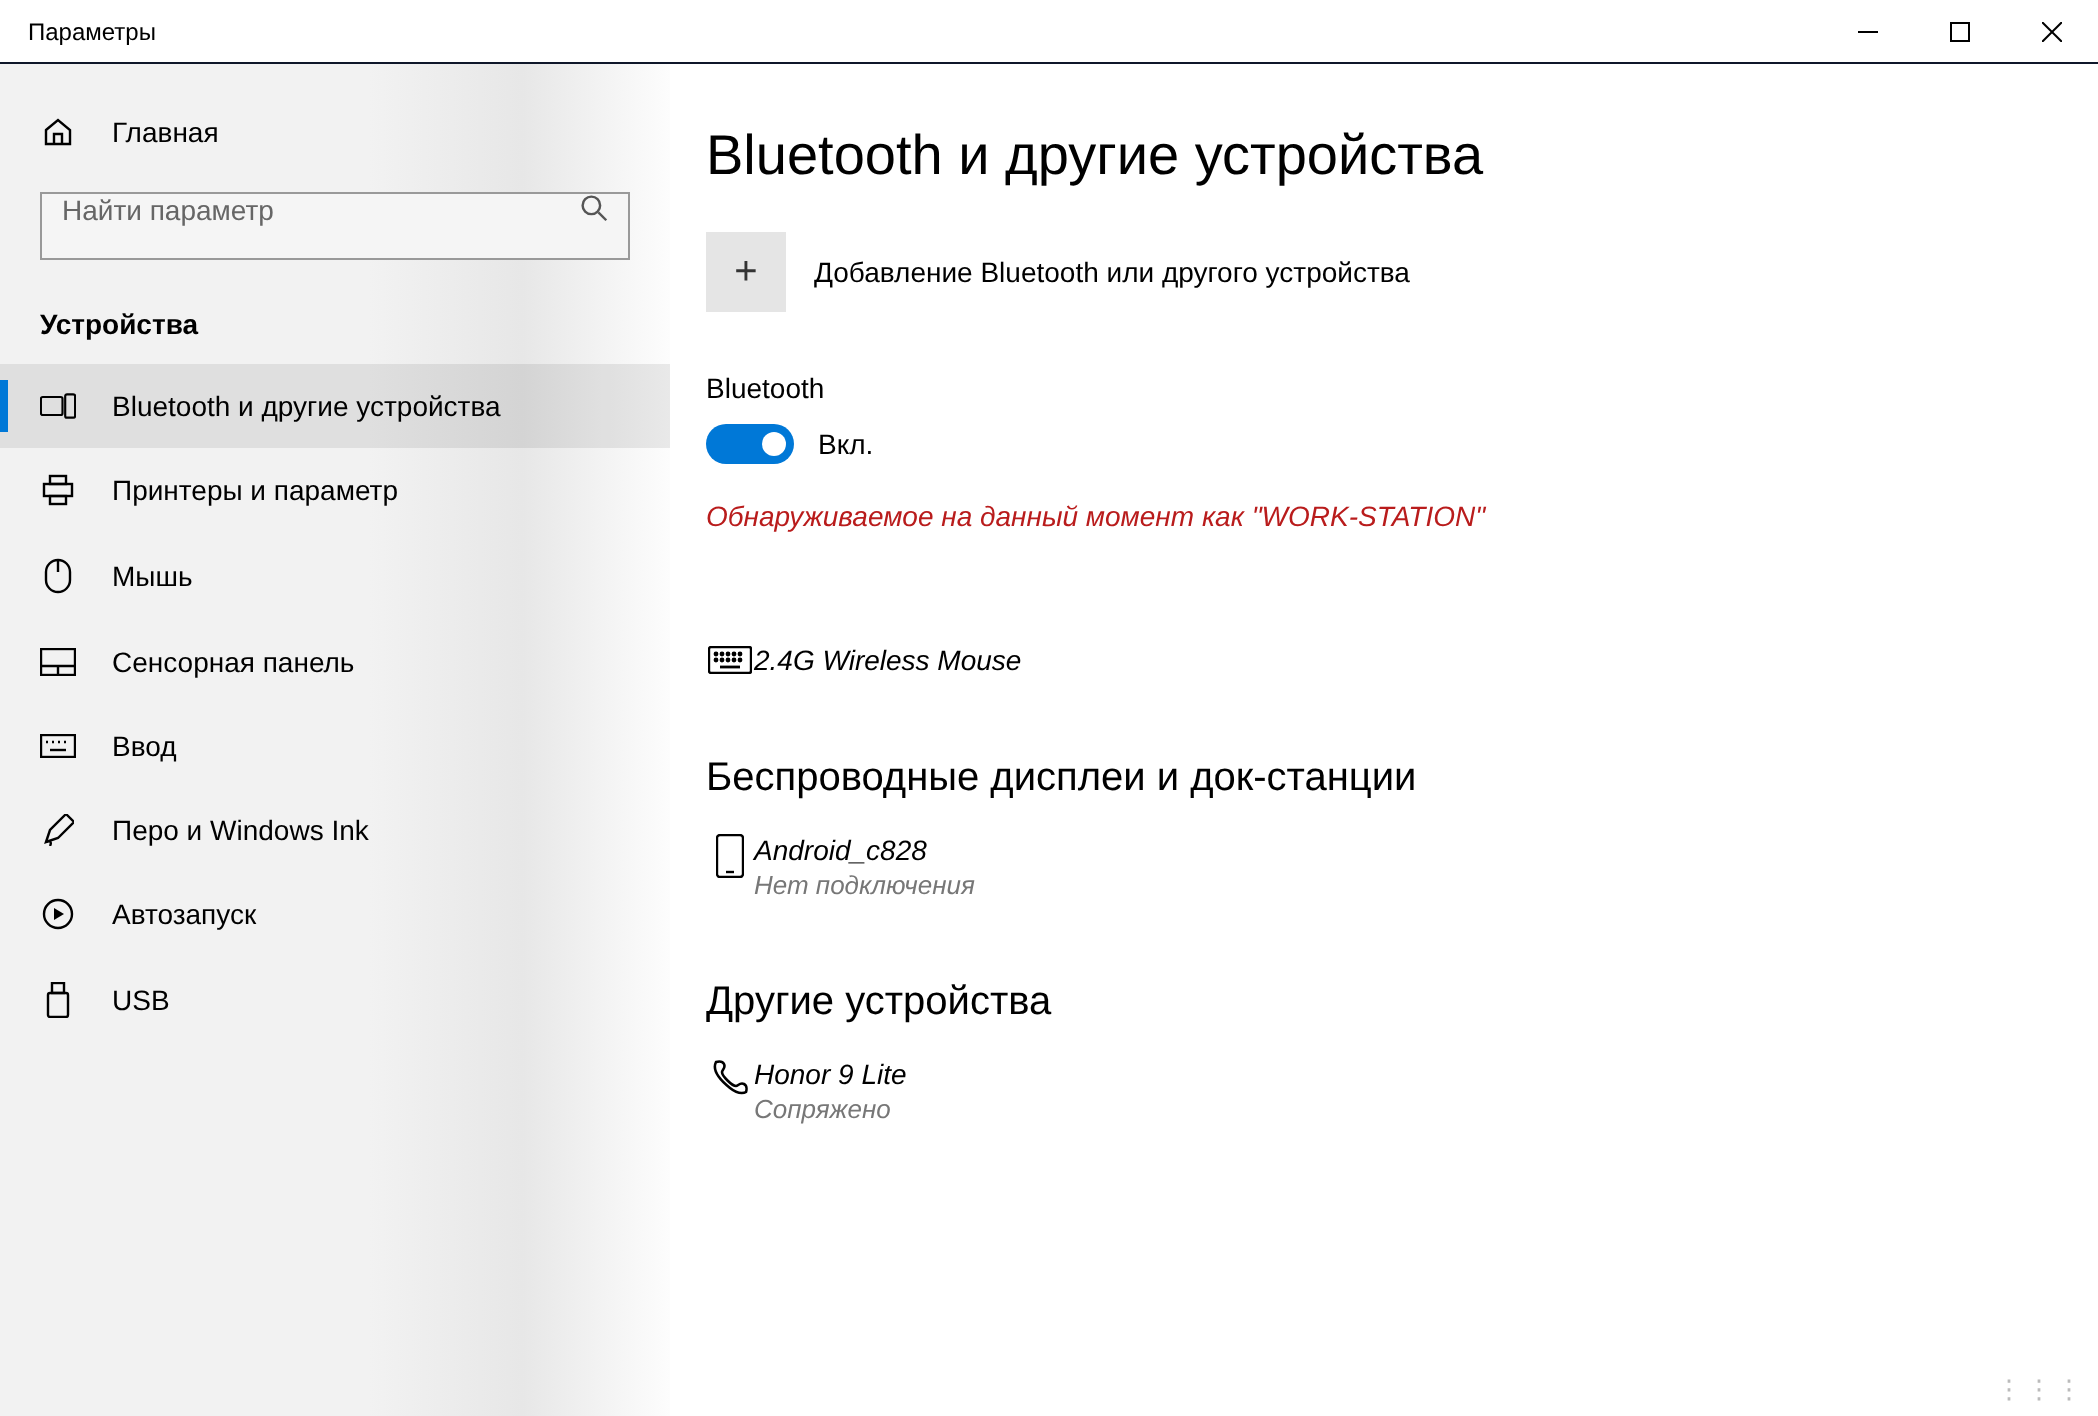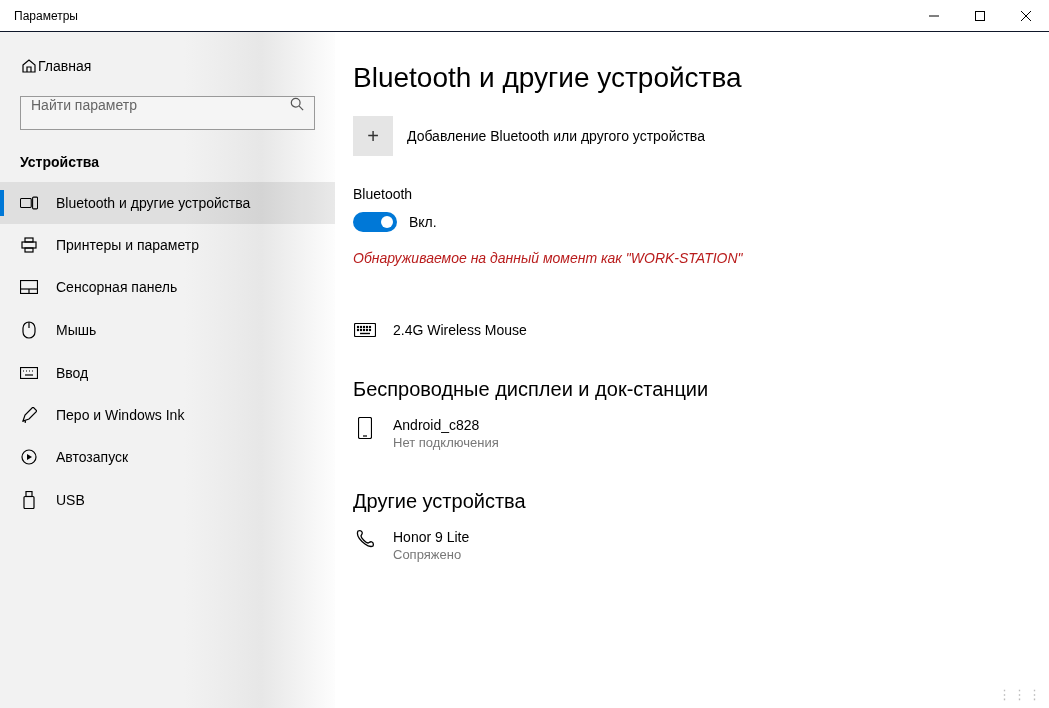--- a/index.html
+++ b/index.html
@@ -48,20 +48,21 @@
 .sidebar {
   width: 335px;
   background: linear-gradient(to right, #f2f2f2 0%, #f2f2f2 55%, #e7e7e7 78%, #fdfdfd 100%);
   padding-top: 18px;
   position: relative;
 }
 .home-row {
   display: flex;
   align-items: center;
   padding: 8px 0 8px 20px;
+  gap: 18px;
   font-size: 14px;
   color: #000;
 }
 .home-row .icon-slot { width: 18px; display:flex; justify-content:center; }
 
 .search-box {
   margin: 14px 20px 18px 20px;
   height: 34px;
   border: 1px solid #999;
   background: #f5f5f5;
@@ -149,21 +150,21 @@
 .toggle::after {
   content: ""; position:absolute; width:12px; height:12px; background:#fff;
   border-radius:50%; top:4px; right:4px;
 }
 .toggle-label { font-size: 14px; }
 
 .discover-text { font-size: 14px; color:#b91c1c; margin-bottom: 52px; font-style: italic; }
 
 .section-heading { font-size: 20px; font-weight: 400; color:#000; margin-bottom: 14px; }
 .device-item {
-  display:flex; align-items:center; gap: 16px; padding: 4px 0 22px 0;
+  display:flex; align-items:center; padding: 4px 0 22px 0; font-style: italic;
 }
 .device-item.two-line { align-items: flex-start; padding-top:2px; }
 .device-icon { width: 24px; display:flex; justify-content:center; color:#000; }
 .device-text { display:flex; flex-direction:column; }
 .device-name { font-size: 14px; color:#000; }
 .device-status { font-size: 13px; color: #777; margin-top: 2px; }
 
 .section-gap { margin-top: 18px; }
 
 .resize-grip {
@@ -235,37 +236,37 @@
             <rect x="1" y="5" width="14" height="6"></rect>
             <rect x="4" y="1" width="8" height="4"></rect>
             <rect x="4" y="11" width="8" height="4"></rect>
           </svg>
       </span>
       <span>Принтеры и параметр</span>
     </div>
 
     <div class="nav-item">
       <span class="icon-slot">
+        <svg width="14" height="18" viewBox="0 0 14 18" fill="none" stroke="currentColor" stroke-width="1.2">
+            <rect x="1" y="1" width="12" height="16" rx="6"></rect>
+            <line x1="7" y1="1" x2="7" y2="7"></line>
+          </svg>
+      </span>
+      <span>Мышь</span>
+    </div>
+
+    <div class="nav-item">
+      <span class="icon-slot">
         <svg width="18" height="14" viewBox="0 0 18 14" fill="none" stroke="currentColor" stroke-width="1.2">
             <rect x="0.5" y="0.5" width="17" height="13"></rect>
             <line x1="0.5" y1="9" x2="17.5" y2="9"></line>
             <line x1="9" y1="9" x2="9" y2="13.5"></line>
           </svg>
       </span>
       <span>Сенсорная панель</span>
-    </div>
-
-    <div class="nav-item">
-      <span class="icon-slot">
-        <svg width="14" height="18" viewBox="0 0 14 18" fill="none" stroke="currentColor" stroke-width="1.2">
-            <rect x="1" y="1" width="12" height="16" rx="6"></rect>
-            <line x1="7" y1="1" x2="7" y2="7"></line>
-          </svg>
-      </span>
-      <span>Мышь</span>
     </div>
 
     <div class="nav-item">
       <span class="icon-slot">
         <svg width="18" height="12" viewBox="0 0 18 12" fill="none" stroke="currentColor" stroke-width="1.2">
             <rect x="0.5" y="0.5" width="17" height="11"></rect>
             <line x1="3" y1="4" x2="4" y2="4"></line>
             <line x1="6" y1="4" x2="7" y2="4"></line>
             <line x1="9" y1="4" x2="10" y2="4"></line>
             <line x1="12" y1="4" x2="13" y2="4"></line>

